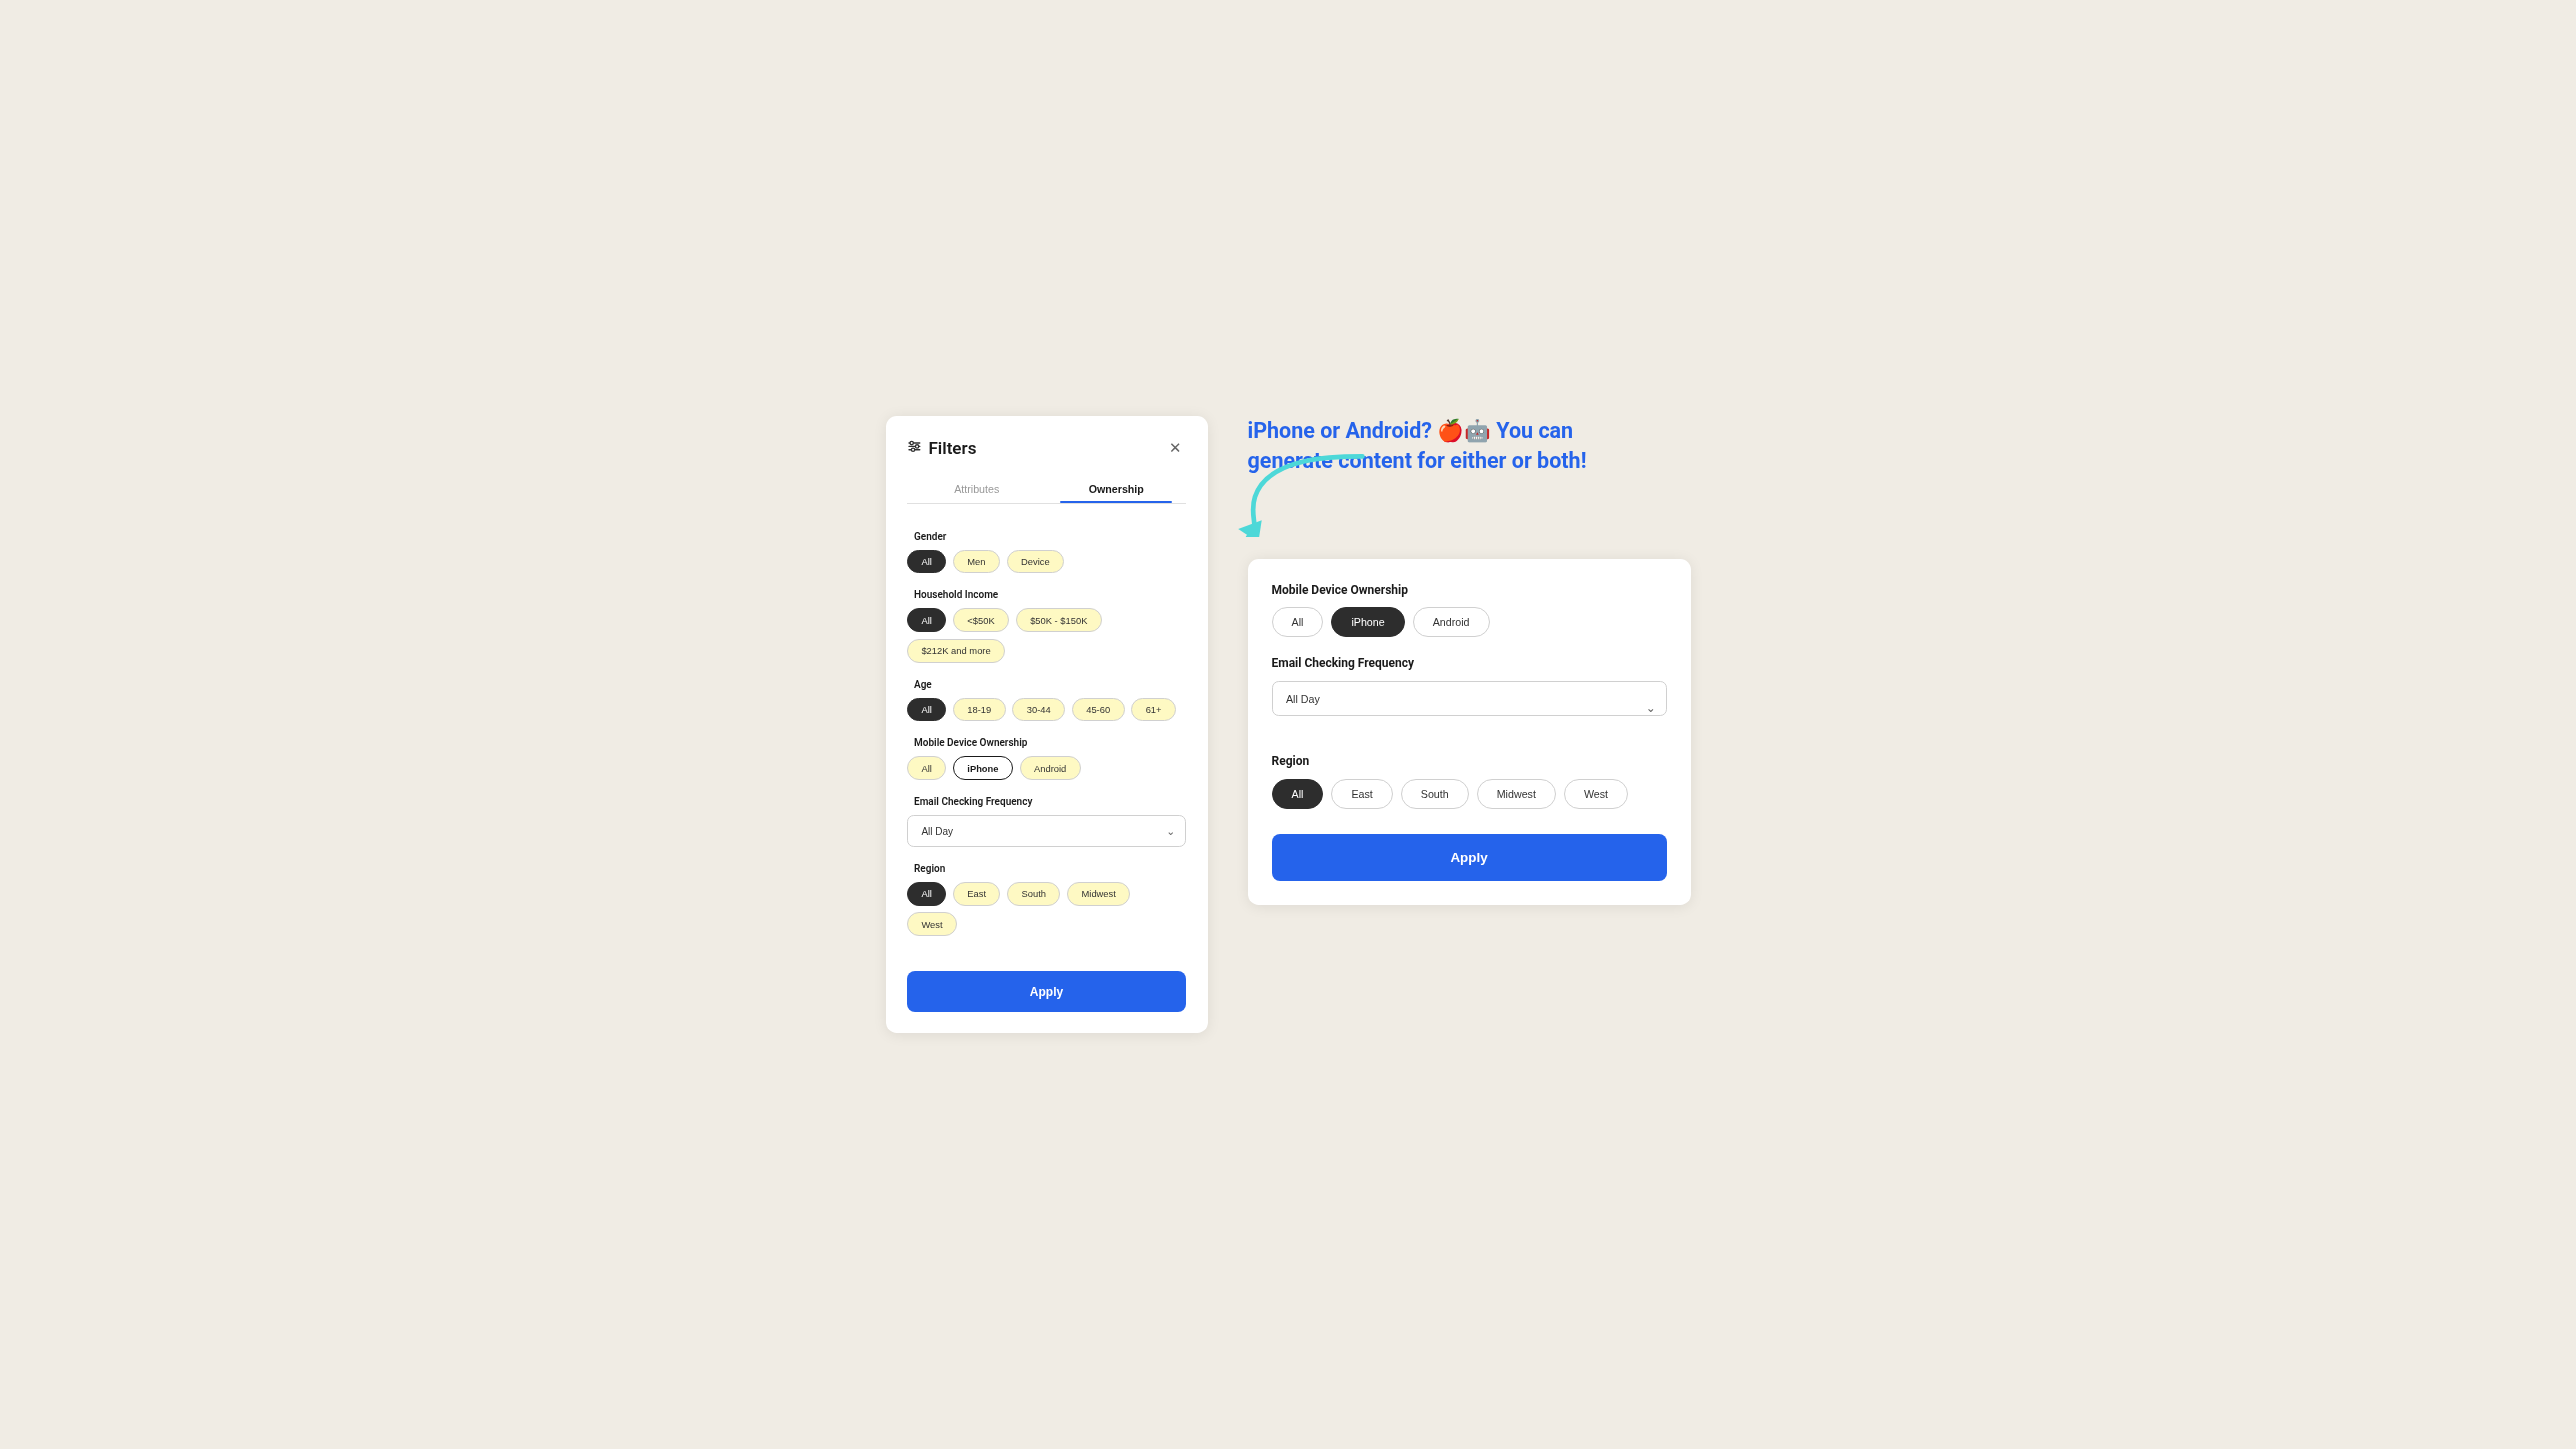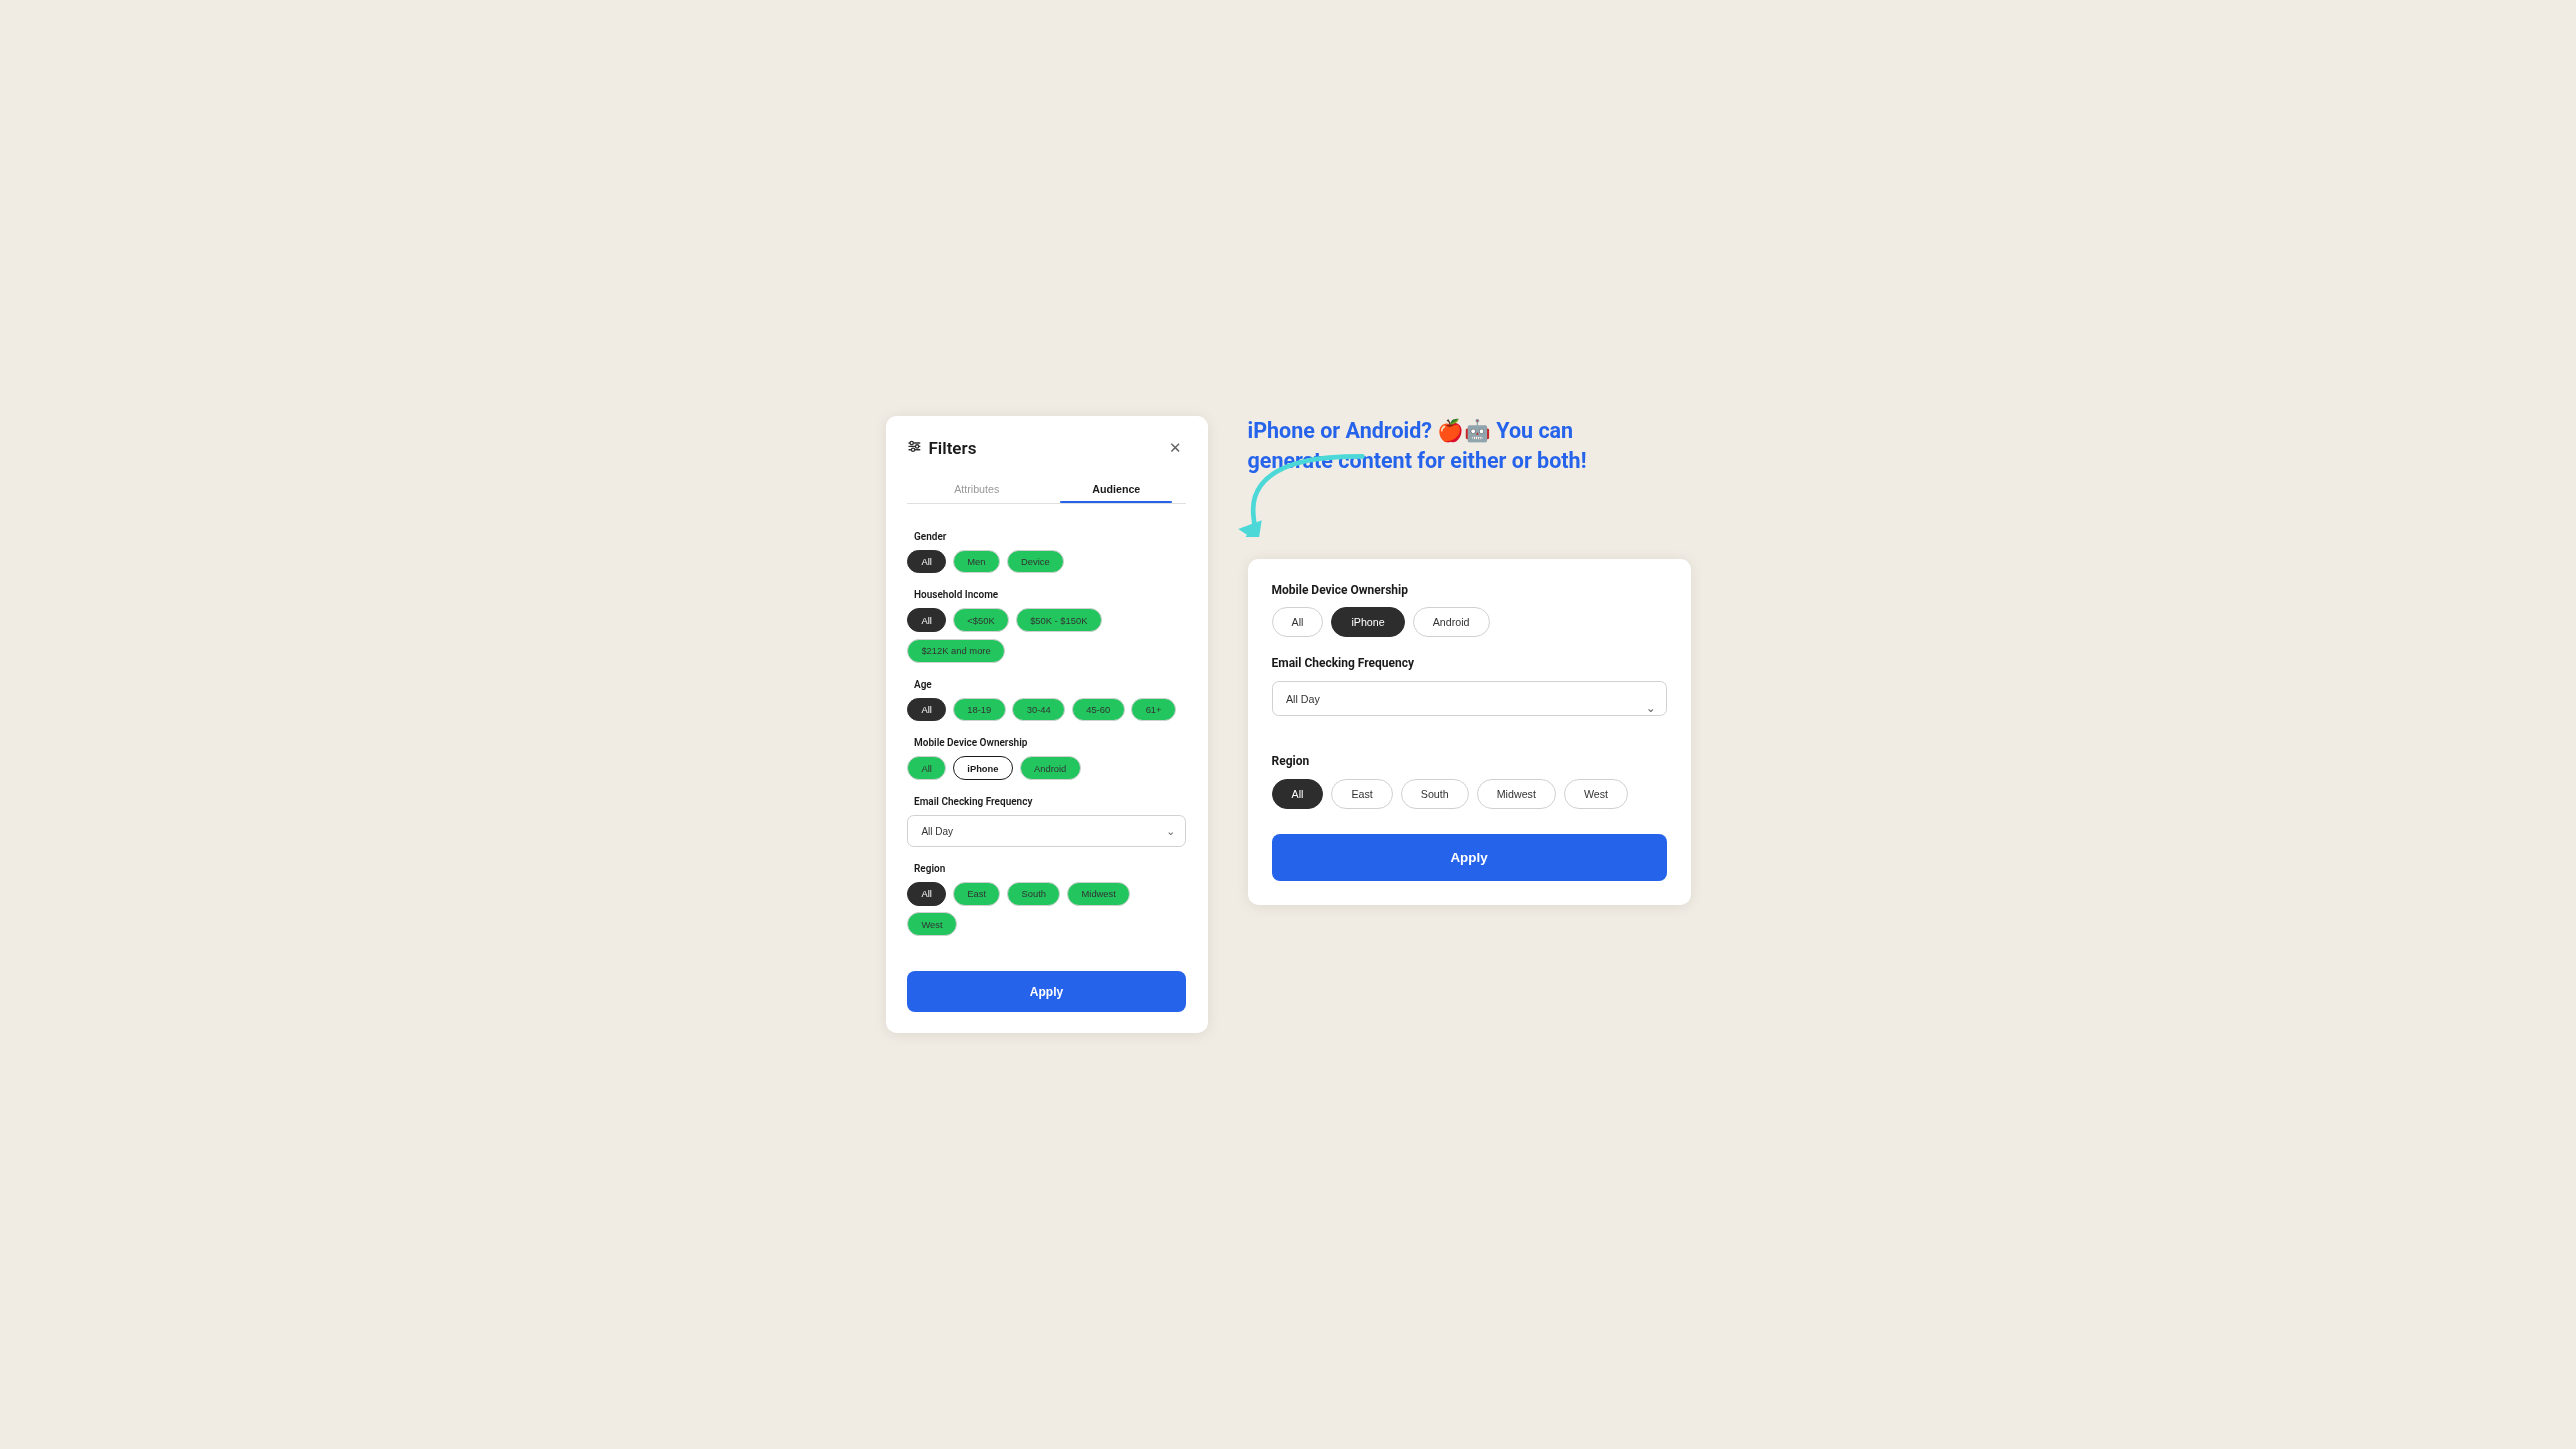--- a/index.html
+++ b/index.html
@@ -107,21 +107,21 @@
       margin-bottom: 8px;
       padding-left: 7px;
     }
     .pill-group {
       display: flex;
       flex-wrap: wrap;
       gap: 6.7px;
     }
     .pill {
       border: 1px solid #d0d0d0;
-      background: #22c55e;
+      background: #fef9c3;
       border-radius: 34px;
       padding: 5.4px 13.4px;
       font-size: 9.4px;
       color: #333;
       cursor: pointer;
       font-weight: 500;
     }
     .pill.active {
       background: #2d2d2d;
       color: #fff;
@@ -281,21 +281,21 @@
           </svg>
         </span>
         <span class="filters-title">Filters</span>
       </div>
       <button class="close-btn">✕</button>
     </div>
 
     
     <div class="tabs-container">
       <button class="tab">Attributes</button>
-      <button class="tab active">Audience</button>
+      <button class="tab active">Ownership</button>
     </div>
 
     
     <div class="filter-section">
       <div class="filter-label">Gender</div>
       <div class="pill-group">
         <button class="pill active">All</button>
         <button class="pill">Men</button>
         <button class="pill">Device</button>
       </div>

